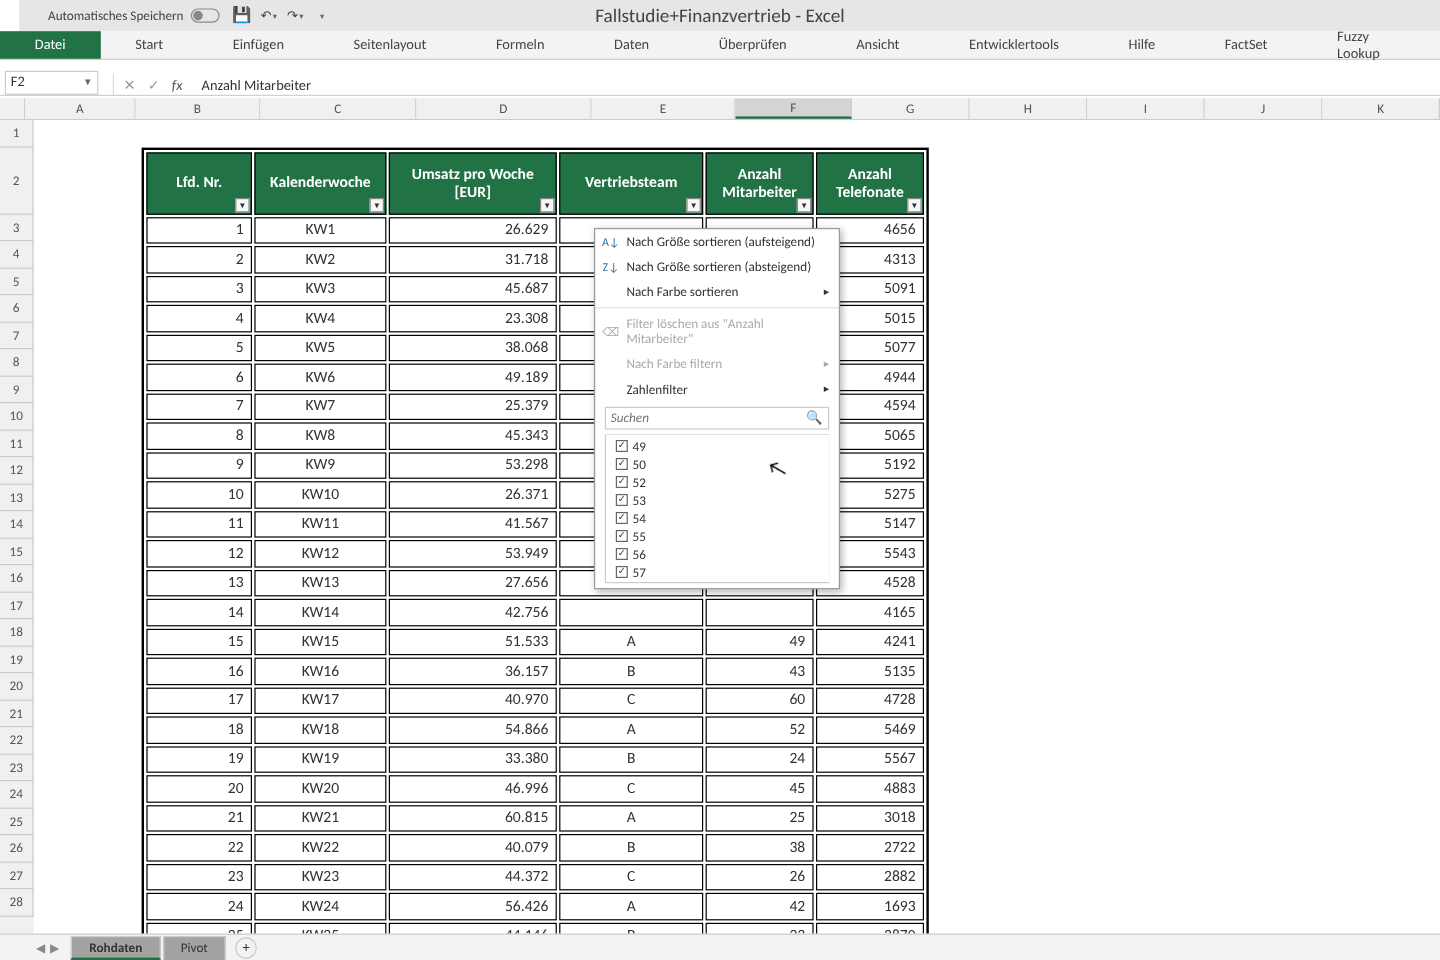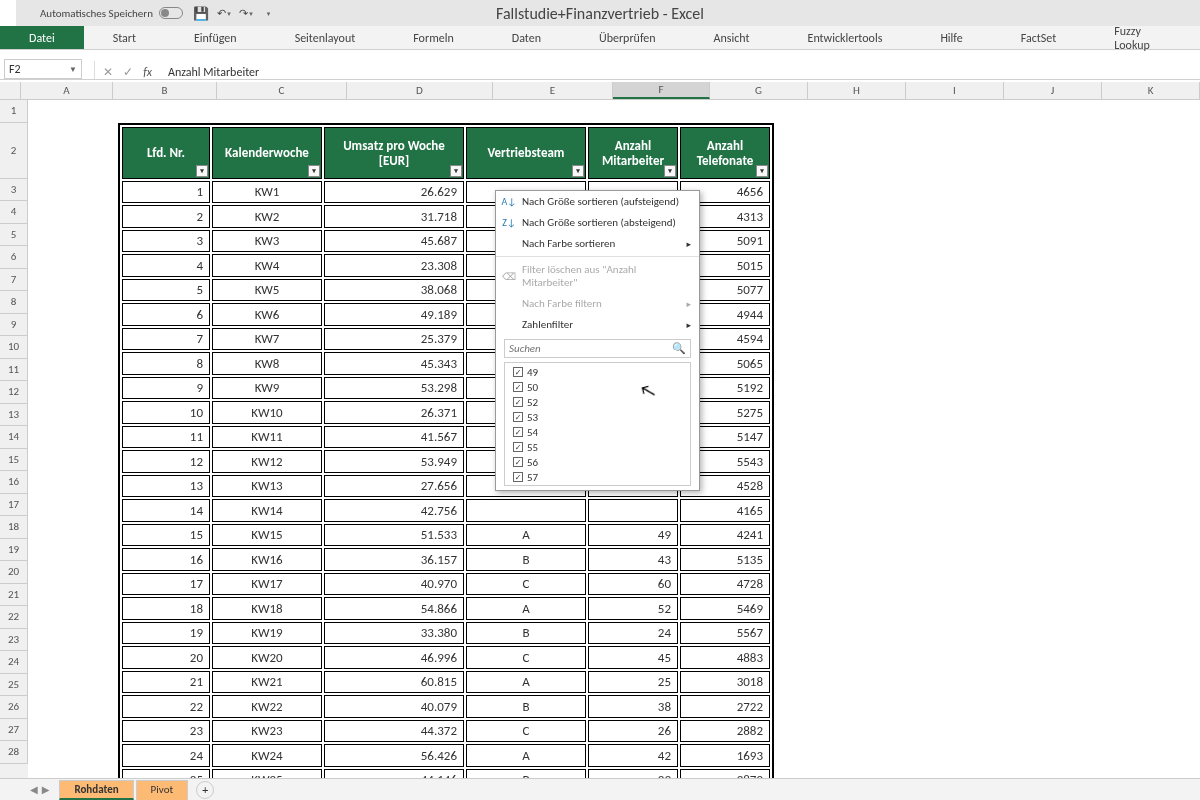--- a/index.html
+++ b/index.html
@@ -69,21 +69,21 @@
   .fd-list { height: 124px; margin: 0 8px 4px 8px; border: 1px solid #ccc; overflow-y: scroll; padding: 2px; background: #fff; }
   .fd-list-item { padding: 1px 2px 1px 20px; position: relative; font-size: 11px; }
   .fd-check { position: absolute; left: 6px; top: 2px; width: 10px; height: 10px; border: 1px solid #666; display: flex; align-items: center; justify-content: center; font-size: 8px; }
   .fd-buttons { display: flex; justify-content: flex-end; gap: 8px; padding: 6px 8px; background: #f0f0f0; }
   .fd-btn { width: 60px; height: 20px; border: 1px solid #aaa; background: #fdfdfd; font-size: 11px; cursor: pointer; }
   .fd-btn.primary { border: 1px solid #2a5f9e; box-shadow: inset 0 0 0 1px #a8c8e8; }
   
   
   .sheet-tabs { position: absolute; bottom: 0; left: 0; right: 0; height: 22px; background: #f3f3f3; display: flex; align-items: center; border-top: 1px solid #ccc; padding-left: 30px; font-size: 11px; }
   .sheet-nav { display: flex; gap: 4px; margin-right: 10px; color: #888; font-size: 10px; }
-  .sheet-tab { padding: 2px 14px; border: 1px solid #ccc; border-bottom: none; background: #fdba74; position: relative; cursor: pointer; }
+  .sheet-tab { padding: 2px 14px; border: 1px solid #ccc; border-bottom: none; background: #a3a3a3; position: relative; cursor: pointer; }
   .sheet-tab.active { border-bottom: 2px solid #217346; font-weight: 600; }
   .sheet-add { width: 18px; height: 18px; border: 1px solid #ccc; border-radius: 50%; display: flex; align-items: center; justify-content: center; margin-left: 8px; font-size: 12px; cursor: pointer; }
 
   
   .cursor-pointer { position: absolute; left: 640px; top: 380px; font-size: 18px; color: #000; z-index: 200; transform: rotate(-15deg); }
   
   .save-icon { color: #7b4fa0; font-size: 13px; }
   .dropdown-tri { font-size: 7px; color: #666; margin-left: 1px; }
 
   ::-webkit-scrollbar { width: 14px; }

